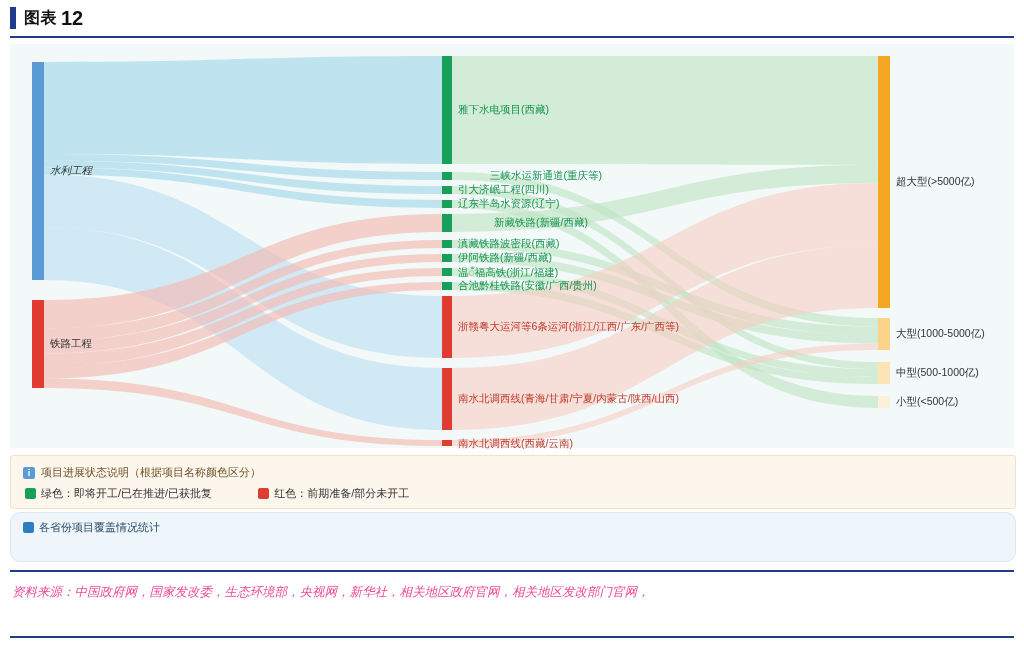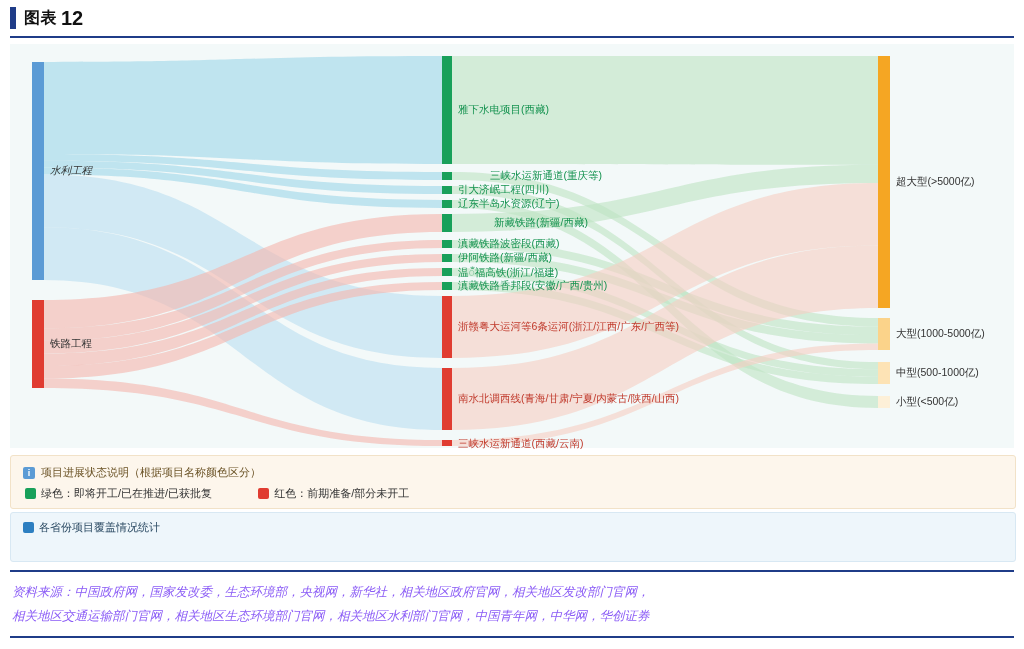--- a/index.html
+++ b/index.html
@@ -54,34 +54,34 @@
   }
   .legend-line2{
     position:absolute;left:14px;top:30px;font-size:11px;color:#333;display:flex;align-items:center;justify-content:flex-end;
   }
   .sw{display:inline-block;width:11px;height:11px;margin-right:5px;border-radius:2px;}
   .sw.green{background:#18a05a;}
   .sw.red{background:#e03c31;}
   .gap{display:inline-block;width:46px;}
   .prov-box{
     position:absolute;left:10px;top:512px;width:1004px;height:48px;
-    background:#eef6fb;border:1px solid #d8e8f3;border-radius:3px;
+    background:#eef6fb;border:1px solid #d8e8f3;border-radius:10px;
   }
   .prov-line1{
     position:absolute;left:12px;top:7px;font-size:11px;color:#2b4a63;display:flex;align-items:center;
   }
   .prov-line2{
     position:absolute;left:14px;top:28px;font-size:11px;color:#333;
   }
   .rule-bottom{
     position:absolute;left:10px;top:570px;width:1004px;height:2px;background:#1f3c88;
   }
   .source{
     position:absolute;left:12px;top:580px;width:1000px;
-    font-size:12.5px;color:#8b5cf6;line-height:24px;font-style:italic;
+    font-size:12.5px;color:#ec4899;line-height:24px;font-style:italic;
     font-family:"Liberation Serif","DejaVu Serif",serif;
   }
   .rule-foot{
     position:absolute;left:10px;top:636px;width:1004px;height:2px;background:#1f3c88;
   }
 </style>
 </head>
 <body>
 
 <div class="header">
@@ -140,24 +140,24 @@
       <div class="nodelabel dark" style="left: 40px; top: 120px; font-style: italic;">水利工程</div>
       <div class="nodelabel dark" style="left: 40px; top: 293px;">铁路工程</div>
       <div class="nodelabel green" style="left: 448px; top: 59px;">雅下水电项目(西藏)</div>
       <div class="nodelabel green" style="left: 448px; top: 125px; margin-left: 32px;">三峡水运新通道(重庆等)</div>
       <div class="nodelabel green" style="left: 448px; top: 139px;">引大济岷工程(四川)</div>
       <div class="nodelabel green" style="left: 448px; top: 153px;">辽东半岛水资源(辽宁)</div>
       <div class="nodelabel green" style="left: 448px; top: 172px; margin-left: 36px;">新藏铁路(新疆/西藏)</div>
       <div class="nodelabel green" style="left: 448px; top: 193px;">滇藏铁路波密段(西藏)</div>
       <div class="nodelabel green" style="left: 448px; top: 207px;">伊阿铁路(新疆/西藏)</div>
       <div class="nodelabel green" style="left: 448px; top: 221px;">温ँ福高铁(浙江/福建)</div>
-      <div class="nodelabel green" style="left: 448px; top: 235px;">滇藏铁路香邦段(安徽/广西/贵州)</div>
+      <div class="nodelabel green" style="left: 448px; top: 235px;">合池黔桂铁路(安徽/广西/贵州)</div>
       <div class="nodelabel red" style="left: 448px; top: 276px;">浙赣粤大运河等6条运河(浙江/江西/广东/广西等)</div>
       <div class="nodelabel red" style="left: 448px; top: 348px;">南水北调西线(青海/甘肃/宁夏/内蒙古/陕西/山西)</div>
-      <div class="nodelabel red" style="left: 448px; top: 393px;">三峡水运新通道(西藏/云南)</div>
+      <div class="nodelabel red" style="left: 448px; top: 393px;">南水北调西线(西藏/云南)</div>
       <div class="nodelabel dark" style="left: 886px; top: 131px;">超大型(&gt;5000亿)</div>
       <div class="nodelabel dark" style="left: 886px; top: 283px;">大型(1000-5000亿)</div>
       <div class="nodelabel dark" style="left: 886px; top: 322px;">中型(500-1000亿)</div>
       <div class="nodelabel dark" style="left: 886px; top: 351px;">小型(&lt;500亿)</div>
     </div>
 </div>
 
 <div class="legend-box">
   <div class="legend-line1">
     <span class="info-icon">i</span>
@@ -176,15 +176,14 @@
   <div class="prov-line1">
     <span class="sw" style="background:#2d7fc1;"></span>
     <span>各省份项目覆盖情况统计</span>
   </div>
 </div>
 
 <div class="rule-bottom"></div>
 
 <div class="source">
   <div>资料来源：中国政府网，国家发改委，生态环境部，央视网，新华社，相关地区政府官网，相关地区发改部门官网，</div>
-  <div>相关地区交通运输部门官网，相关地区生态环境部门官网，相关地区水利部门官网，中国青年网，中华网，华创证券</div>
 </div>
 <div class="rule-foot"></div>
 
 </body></html>

